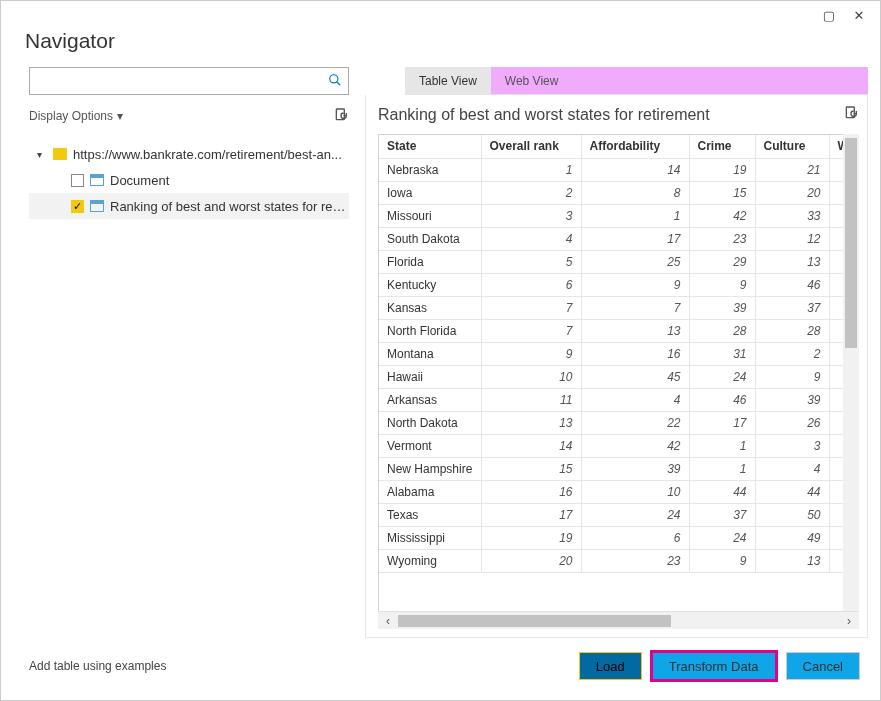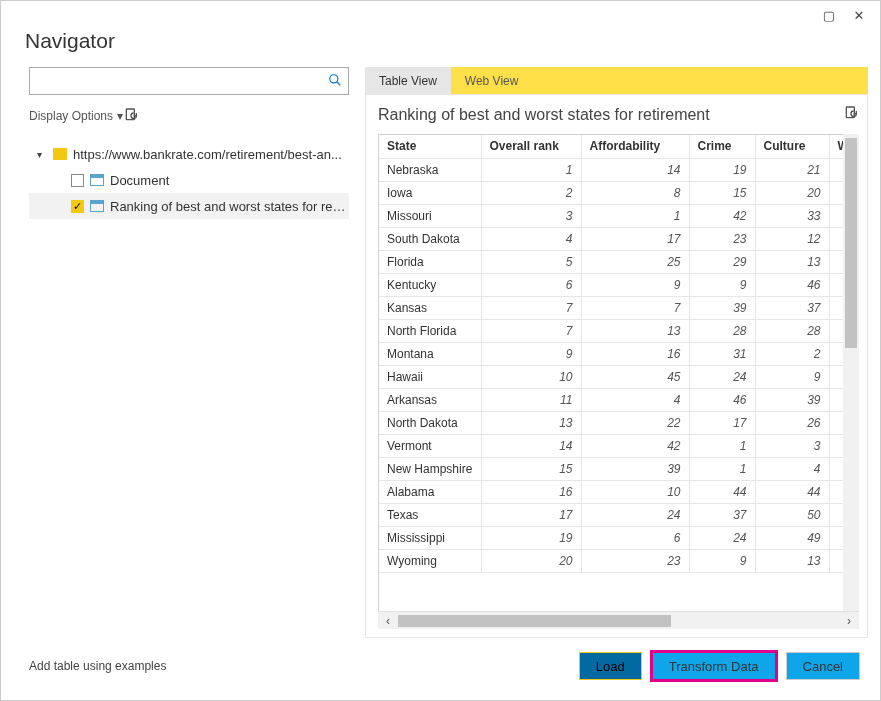--- a/index.html
+++ b/index.html
@@ -66,20 +66,21 @@
       outline: none;
       font-size: 13px;
     }
     .search-row .search-ic {
       color: #0078d4;
       font-size: 14px;
     }
     .display-row {
       display: flex;
       align-items: center;
+      justify-content: space-between;
       height: 34px;
       margin-top: 4px;
     }
     .display-opts {
       display: flex;
       align-items: center;
       gap: 4px;
       color: #555;
       font-size: 12px;
       cursor: pointer;
@@ -119,22 +120,23 @@
 
     .right-pane {
       flex: 1;
       display: flex;
       flex-direction: column;
       min-width: 0;
     }
     .tabs {
       display: flex;
       height: 28px;
-      background: #fde047;
+      background: #f0abfc;
       border-bottom: 1px solid #e5e5e5;
+      margin-left: 40px;
     }
     .tab {
       padding: 0 14px;
       display: flex;
       align-items: center;
       font-size: 12px;
       color: #555;
       cursor: pointer;
     }
     .tab.active {

